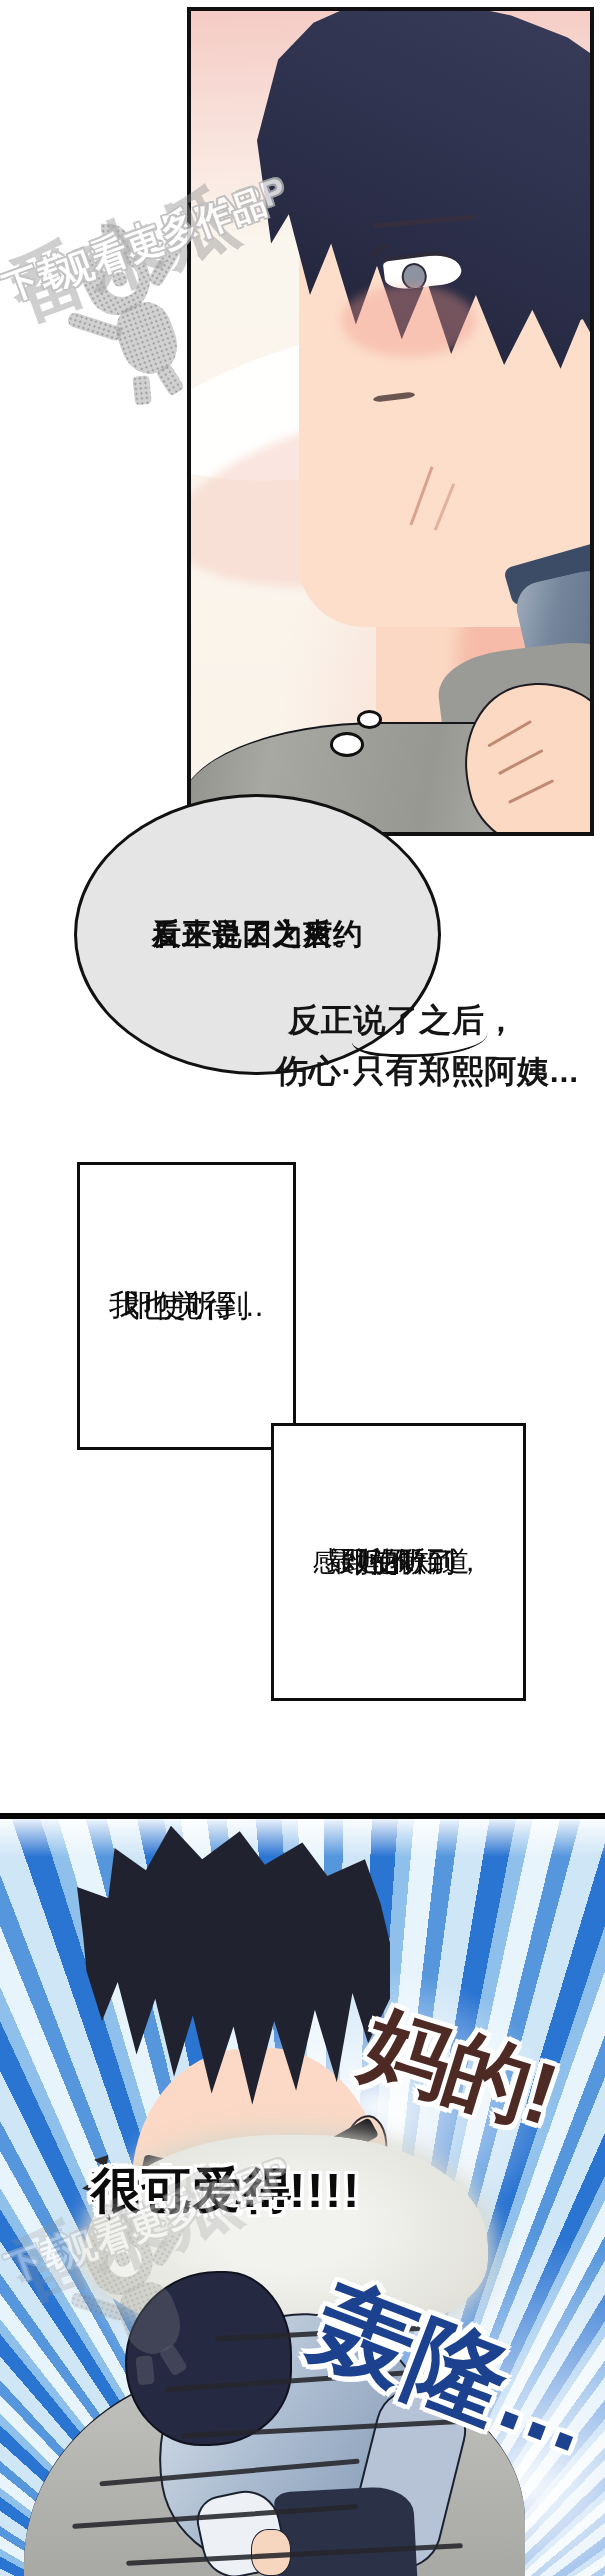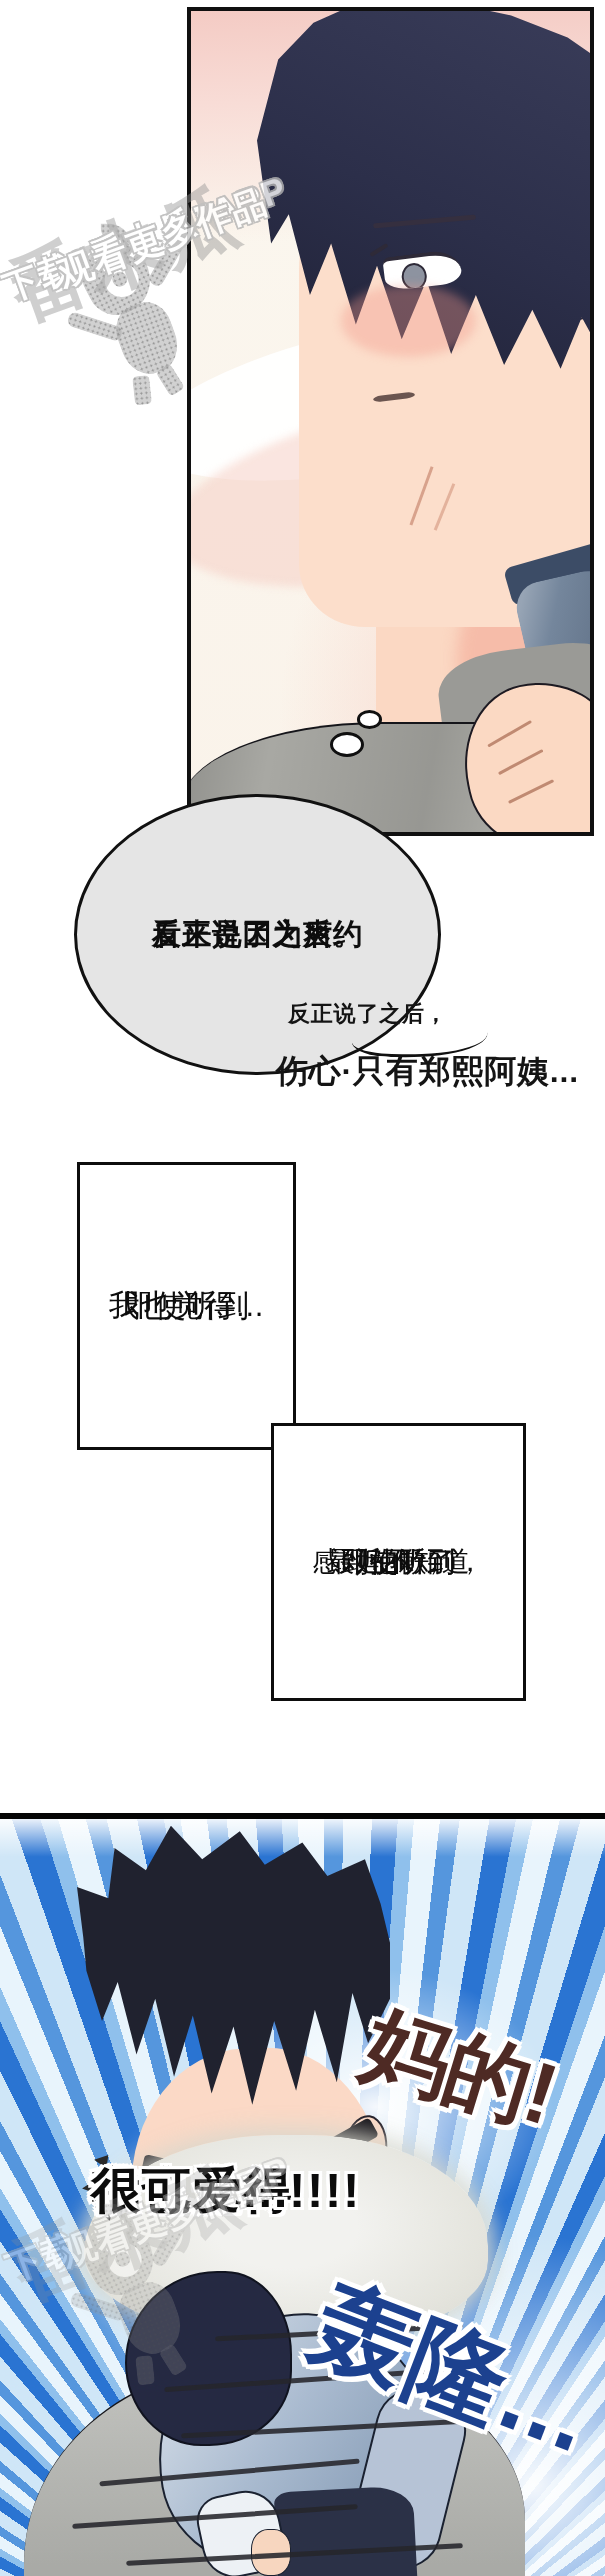--- a/index.html
+++ b/index.html
@@ -61,21 +61,21 @@
   
   .dotA{left:357px;top:710px;width:25px;height:18.5px;background:#fff;border:3.4px solid #101010;border-radius:50%;}
   .dotB{left:330px;top:732px;width:34px;height:25px;background:#fff;border:3.4px solid #101010;border-radius:50%;}
   .bubble{left:74px;top:794px;width:367px;height:281px;background:#e5e5e5;border:3.4px solid #111;
     border-radius:50%;display:flex;flex-direction:column;align-items:center;justify-content:center;}
   .bubble div{position:static;font-size:29.4px;font-weight:600;color:#0d0d0d;line-height:1.45;letter-spacing:0.8px;}
   .bubble-tail{left:352px;top:1025px;width:135px;height:34px;border-bottom:3.4px solid #111;
     border-radius:0 0 85% 25%/0 0 100% 40%;transform:rotate(4deg);}
 
   .nar{color:#141414;font-weight:700;letter-spacing:0.8px;white-space:nowrap;}
-  .nar1{left:288px;top:999px;font-size:22px;}
+  .nar1{left:288px;top:999px;font-size:32px;}
   .nar2{left:276px;top:1050px;font-size:32px;}
 
   
   .cbox{background:#fff;border:3.4px solid #0d0d0d;display:flex;flex-direction:column;
     align-items:center;justify-content:center;text-align:center;}
   .cbox div{position:static;color:#0d0d0d;}
   .box1{left:77px;top:1162px;width:219px;height:288px;}
   .box1 div{font-size:31px;font-weight:500;line-height:1.4;letter-spacing:0.8px;}
   .box2{left:271px;top:1423px;width:255px;height:278px;}
   .box2 div{font-size:28px;font-weight:500;line-height:1.42;letter-spacing:0.8px;}

